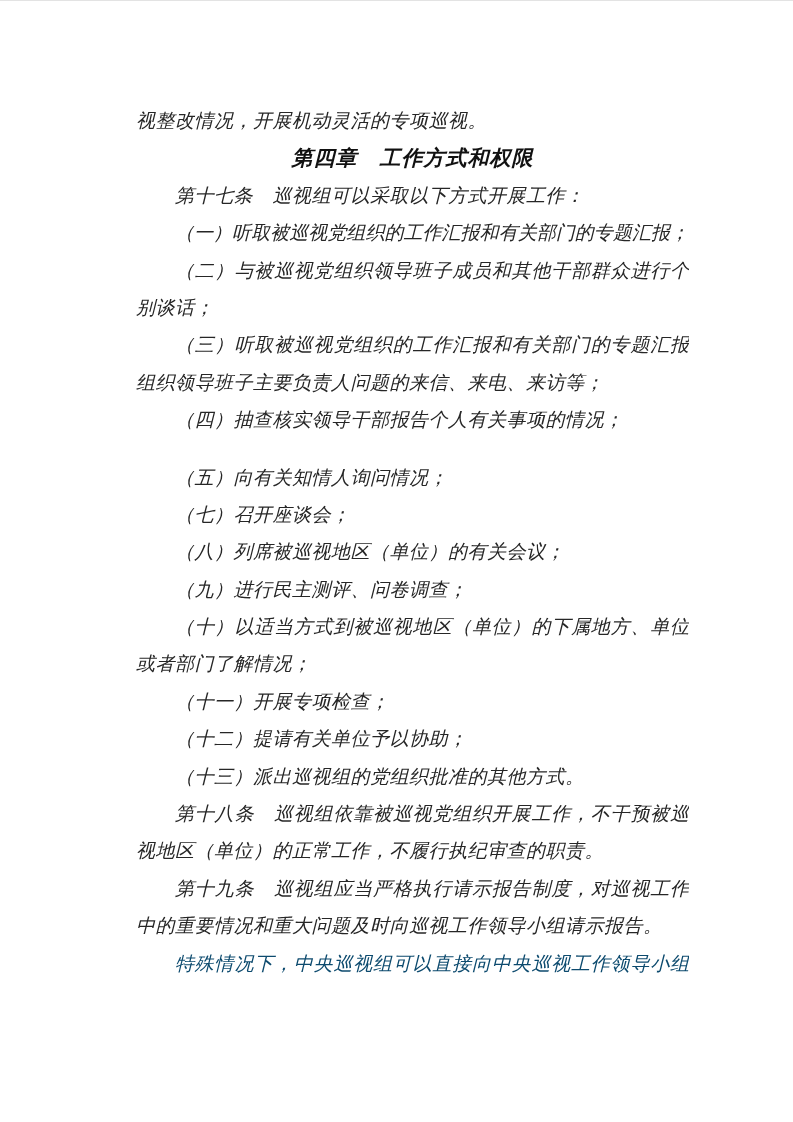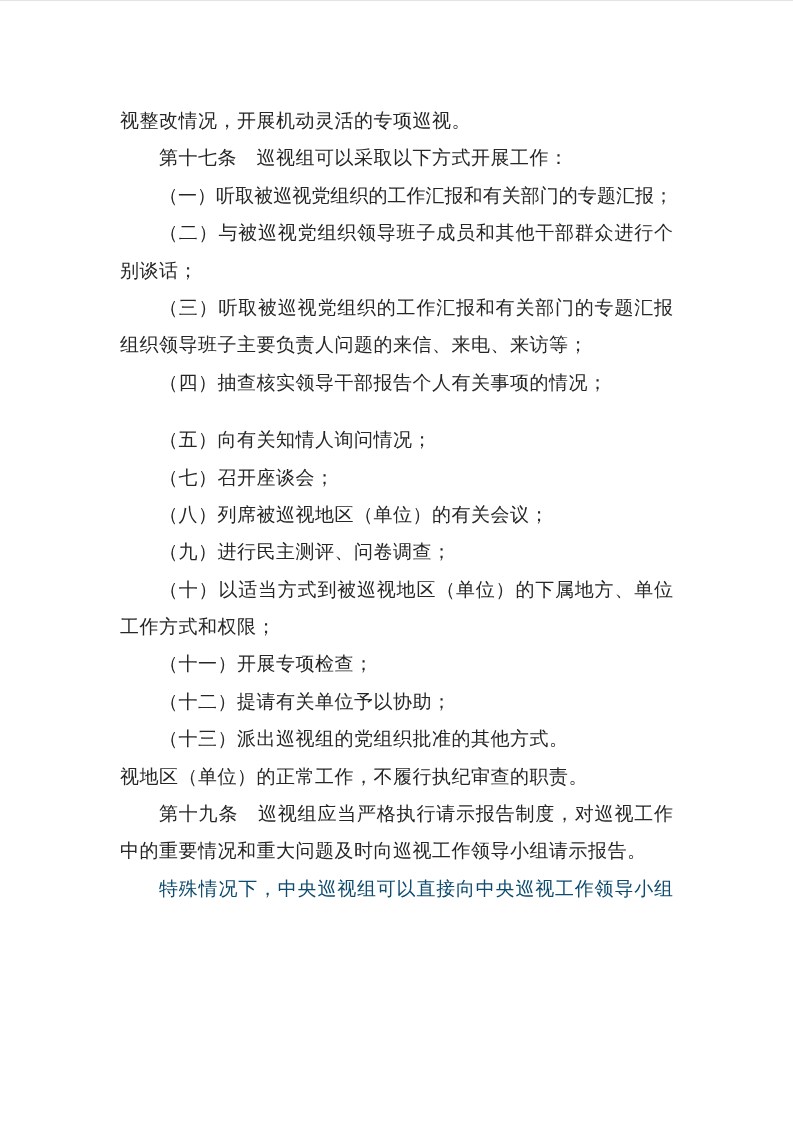--- a/index.html
+++ b/index.html
@@ -12,23 +12,24 @@
     width: 793px;
     height: 1122px;
     background: #ffffff;
     overflow: hidden;
     border-top: 1px solid #e3e3e3;
     box-sizing: border-box;
     font-family: "Liberation Serif", "DejaVu Serif", serif;
   }
   .text-block {
     position: absolute;
-    left: 120px;
+    left: 136px;
     top: 101px;
     width: 553px;
+    font-style: italic;
   }
   .line {
     height: 37.4px;
     line-height: 37.4px;
     font-size: 19px;
     color: #262626;
     white-space: nowrap;
     overflow: hidden;
     text-align: left;
     letter-spacing: 0.5px;
@@ -52,34 +53,36 @@
     letter-spacing: 1px;
     padding-left: 0;
   }
 </style>
 </head>
 <body>
 
 <div class="page">
   <div class="text-block">
       <div class="line" style="color: rgb(38, 38, 38);">视整改情况，开展机动灵活的专项巡视。</div>
+      <div class="line heading" style="color: rgb(17, 17, 17);">第四章　工作方式和权限</div>
       <div class="line indent" style="color: rgb(38, 38, 38);">第十七条　巡视组可以采取以下方式开展工作：</div>
       <div class="line indent fill" style="color: rgb(38, 38, 38);">（一）听取被巡视党组织的工作汇报和有关部门的专题汇报；</div>
       <div class="line indent fill" style="color: rgb(38, 38, 38);">（二）与被巡视党组织领导班子成员和其他干部群众进行个</div>
       <div class="line" style="color: rgb(38, 38, 38);">别谈话；</div>
       <div class="line indent fill" style="color: rgb(38, 38, 38);">（三）听取被巡视党组织的工作汇报和有关部门的专题汇报</div>
       <div class="line" style="color: rgb(38, 38, 38);">组织领导班子主要负责人问题的来信、来电、来访等；</div>
       <div class="line indent" style="color: rgb(38, 38, 38);">（四）抽查核实领导干部报告个人有关事项的情况；</div>
       <div class="line indent" style="color: rgb(38, 38, 38); margin-top: 20px;">（五）向有关知情人询问情况；</div>
       <div class="line indent" style="color: rgb(38, 38, 38);">（七）召开座谈会；</div>
       <div class="line indent" style="color: rgb(38, 38, 38);">（八）列席被巡视地区（单位）的有关会议；</div>
       <div class="line indent" style="color: rgb(38, 38, 38);">（九）进行民主测评、问卷调查；</div>
       <div class="line indent fill" style="color: rgb(38, 38, 38);">（十）以适当方式到被巡视地区（单位）的下属地方、单位</div>
-      <div class="line" style="color: rgb(38, 38, 38);">工作方式和权限；</div>
+      <div class="line" style="color: rgb(38, 38, 38);">或者部门了解情况；</div>
       <div class="line indent" style="color: rgb(38, 38, 38);">（十一）开展专项检查；</div>
       <div class="line indent" style="color: rgb(38, 38, 38);">（十二）提请有关单位予以协助；</div>
       <div class="line indent" style="color: rgb(38, 38, 38);">（十三）派出巡视组的党组织批准的其他方式。</div>
+      <div class="line indent fill" style="color: rgb(38, 38, 38);">第十八条　巡视组依靠被巡视党组织开展工作，不干预被巡</div>
       <div class="line" style="color: rgb(38, 38, 38);">视地区（单位）的正常工作，不履行执纪审查的职责。</div>
       <div class="line indent fill" style="color: rgb(38, 38, 38);">第十九条　巡视组应当严格执行请示报告制度，对巡视工作</div>
       <div class="line" style="color: rgb(38, 38, 38);">中的重要情况和重大问题及时向巡视工作领导小组请示报告。</div>
       <div class="line indent fill" style="color: #0c4a6e;">特殊情况下，中央巡视组可以直接向中央巡视工作领导小组</div>
     </div>
 </div>
 
 </body></html>

